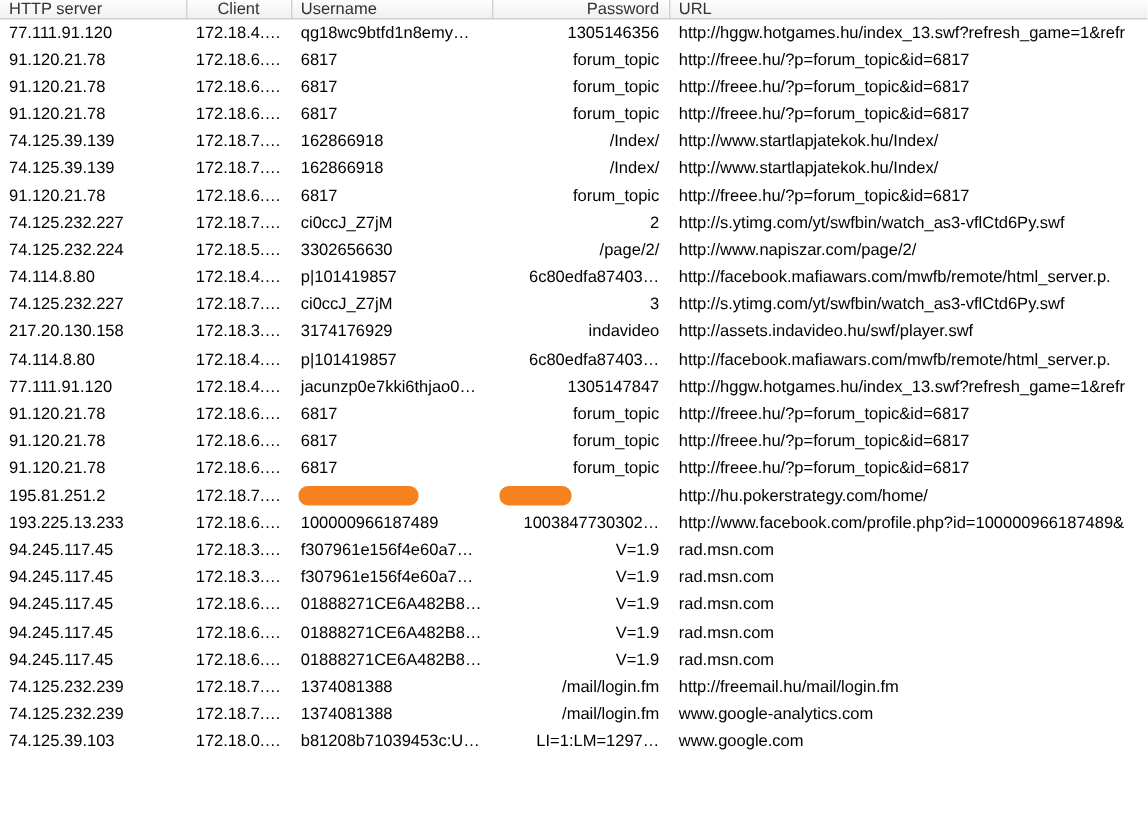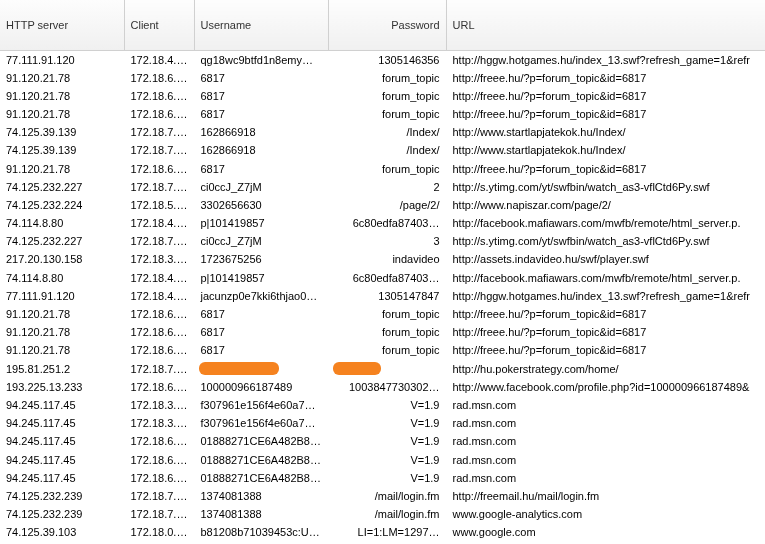--- a/index.html
+++ b/index.html
@@ -18,41 +18,41 @@
       table-layout: fixed;
     }
     .header-row, .row {
       display: table-row;
     }
     .header-cell {
       display: table-cell;
       background: linear-gradient(#fdfdfd, #f0f0f0);
       border-right: 1px solid #d0d0d0;
       border-bottom: 1px solid #d0d0d0;
-      padding: 19px 6px;
+      padding: 0 6px;
       font-weight: normal;
       color: #333;
       white-space: nowrap;
       overflow: hidden;
       text-overflow: ellipsis;
     }
     .cell {
       display: table-cell;
       padding: 1.5px 6px;
       white-space: nowrap;
       overflow: hidden;
       text-overflow: ellipsis;
       border-right: 1px solid transparent;
       vertical-align: middle;
       height: 18.2px;
       line-height: 15px;
       position: relative;
     }
     .col0 { width: 124px; }
-    .col1 { width: 70px; }
+    .col1 { width: 70px; text-align: center; }
     .col2 { width: 134px; margin-top: 24px; }
     .col3 { width: 118px; text-align: right; }
     .col4 { width: 364px; }
     .redact {
       position: absolute;
       top: 2px;
       height: 13px;
       background: #f5821f;
       border-radius: 6px;
     }
@@ -144,21 +144,21 @@
     <div class="row">
       <div class="cell col0">74.125.232.227</div>
       <div class="cell col1">172.18.7.172</div>
       <div class="cell col2">ci0ccJ_Z7jM</div>
       <div class="cell col3">3</div>
       <div class="cell col4">http://s.ytimg.com/yt/swfbin/watch_as3-vflCtd6Py.swf</div>
     </div>
     <div class="row">
       <div class="cell col0">217.20.130.158</div>
       <div class="cell col1">172.18.3.192</div>
-      <div class="cell col2">1723675256</div>
+      <div class="cell col2">3174176929</div>
       <div class="cell col3">indavideo</div>
       <div class="cell col4">http://assets.indavideo.hu/swf/player.swf</div>
     </div>
     <div class="row">
       <div class="cell col0">74.114.8.80</div>
       <div class="cell col1">172.18.4.228</div>
       <div class="cell col2">p|101419857</div>
       <div class="cell col3">6c80edfa87403…</div>
       <div class="cell col4">http://facebook.mafiawars.com/mwfb/remote/html_server.p.</div>
     </div>

